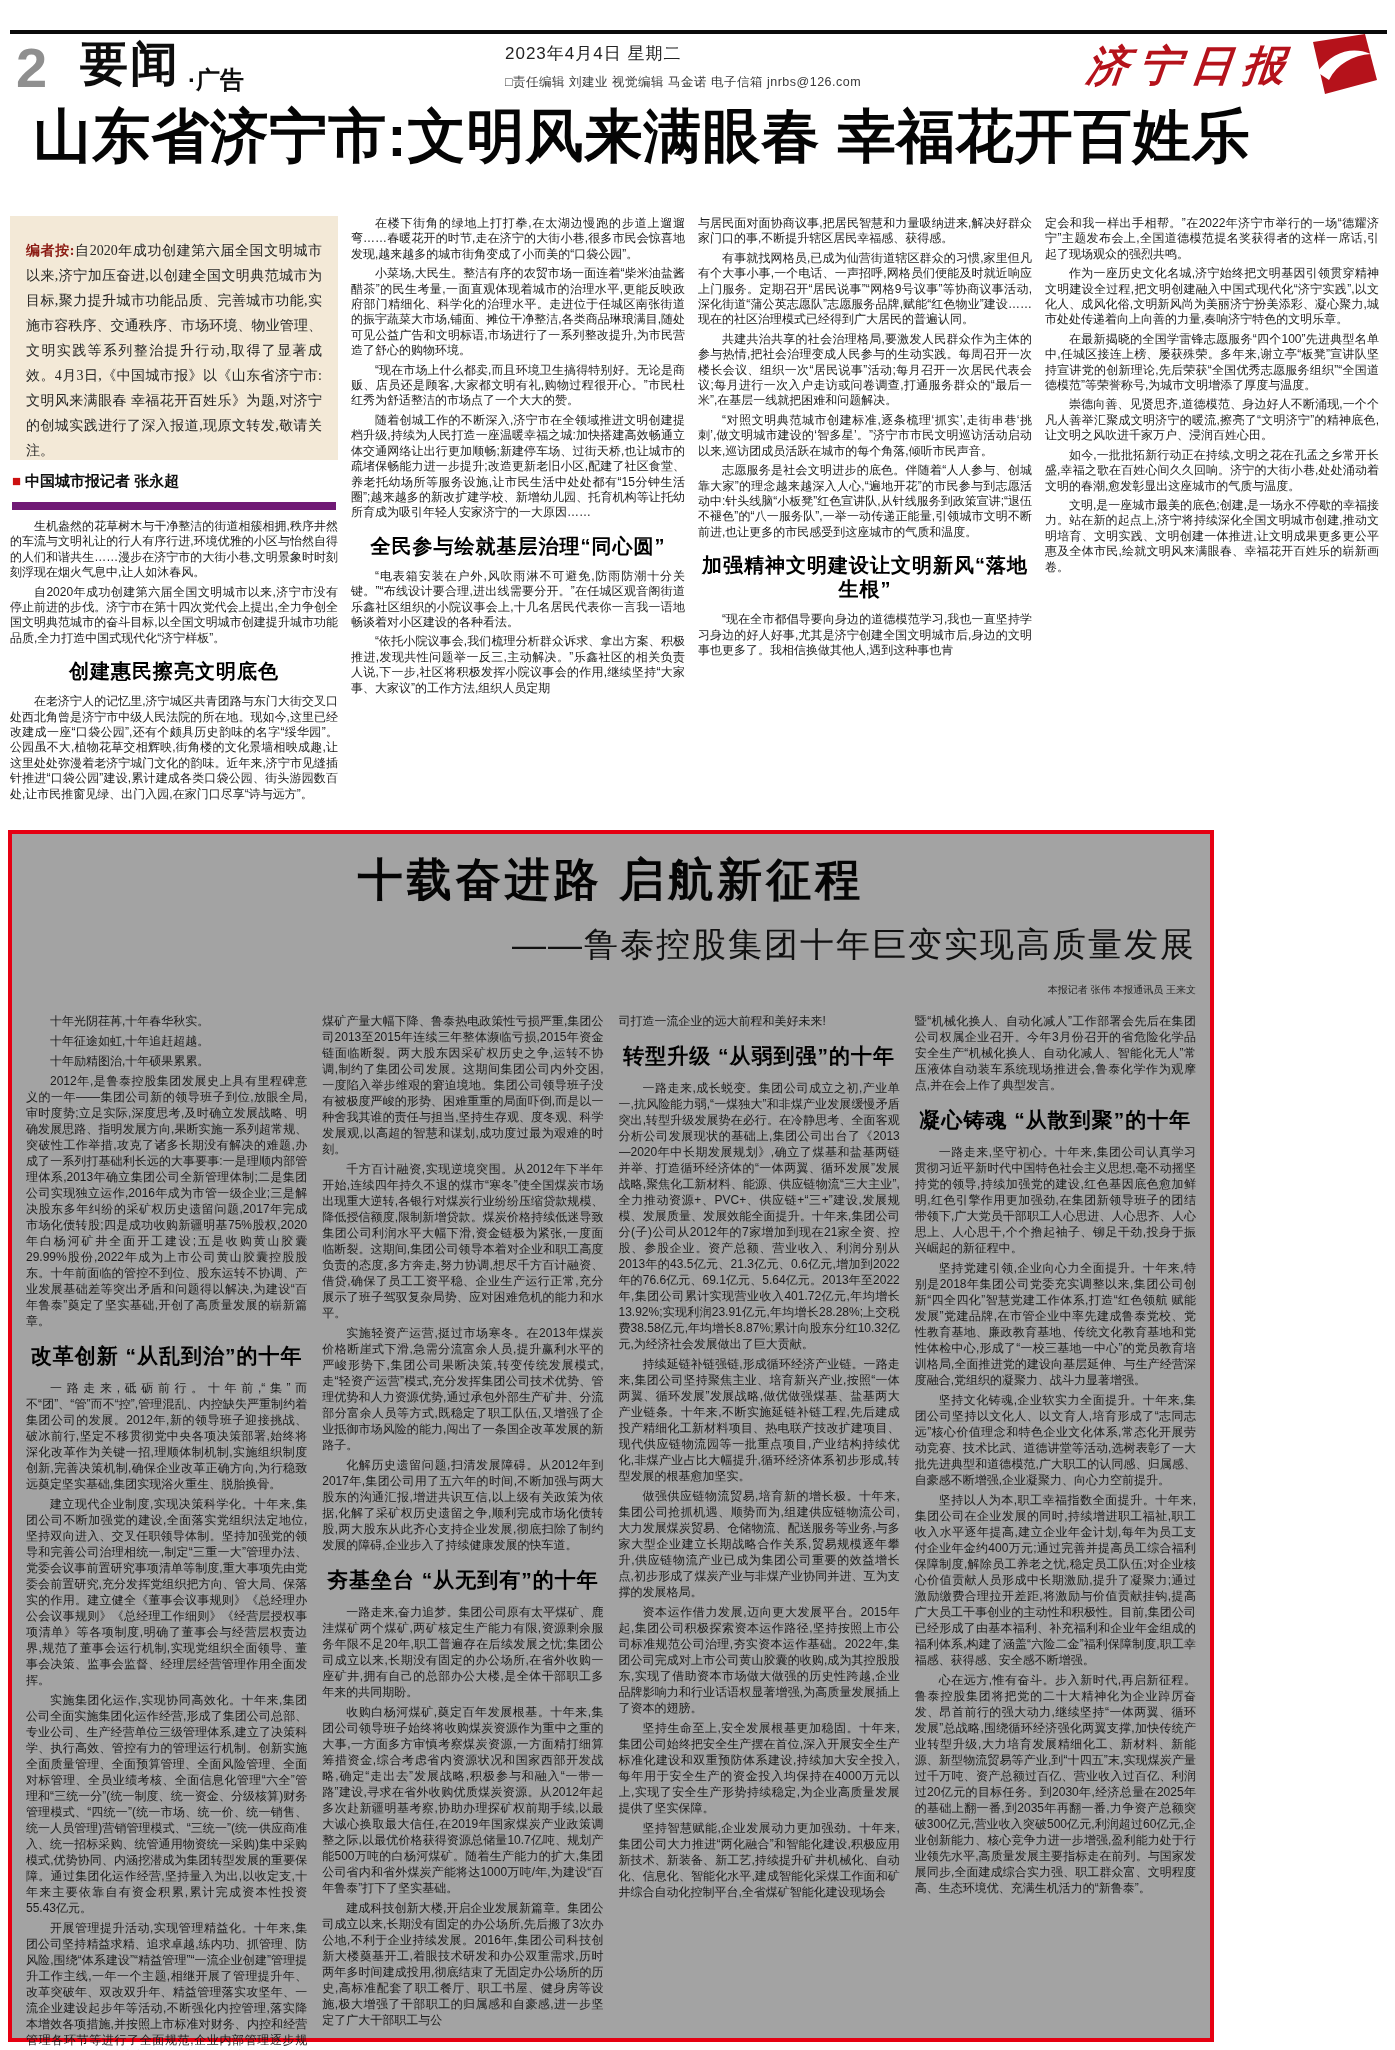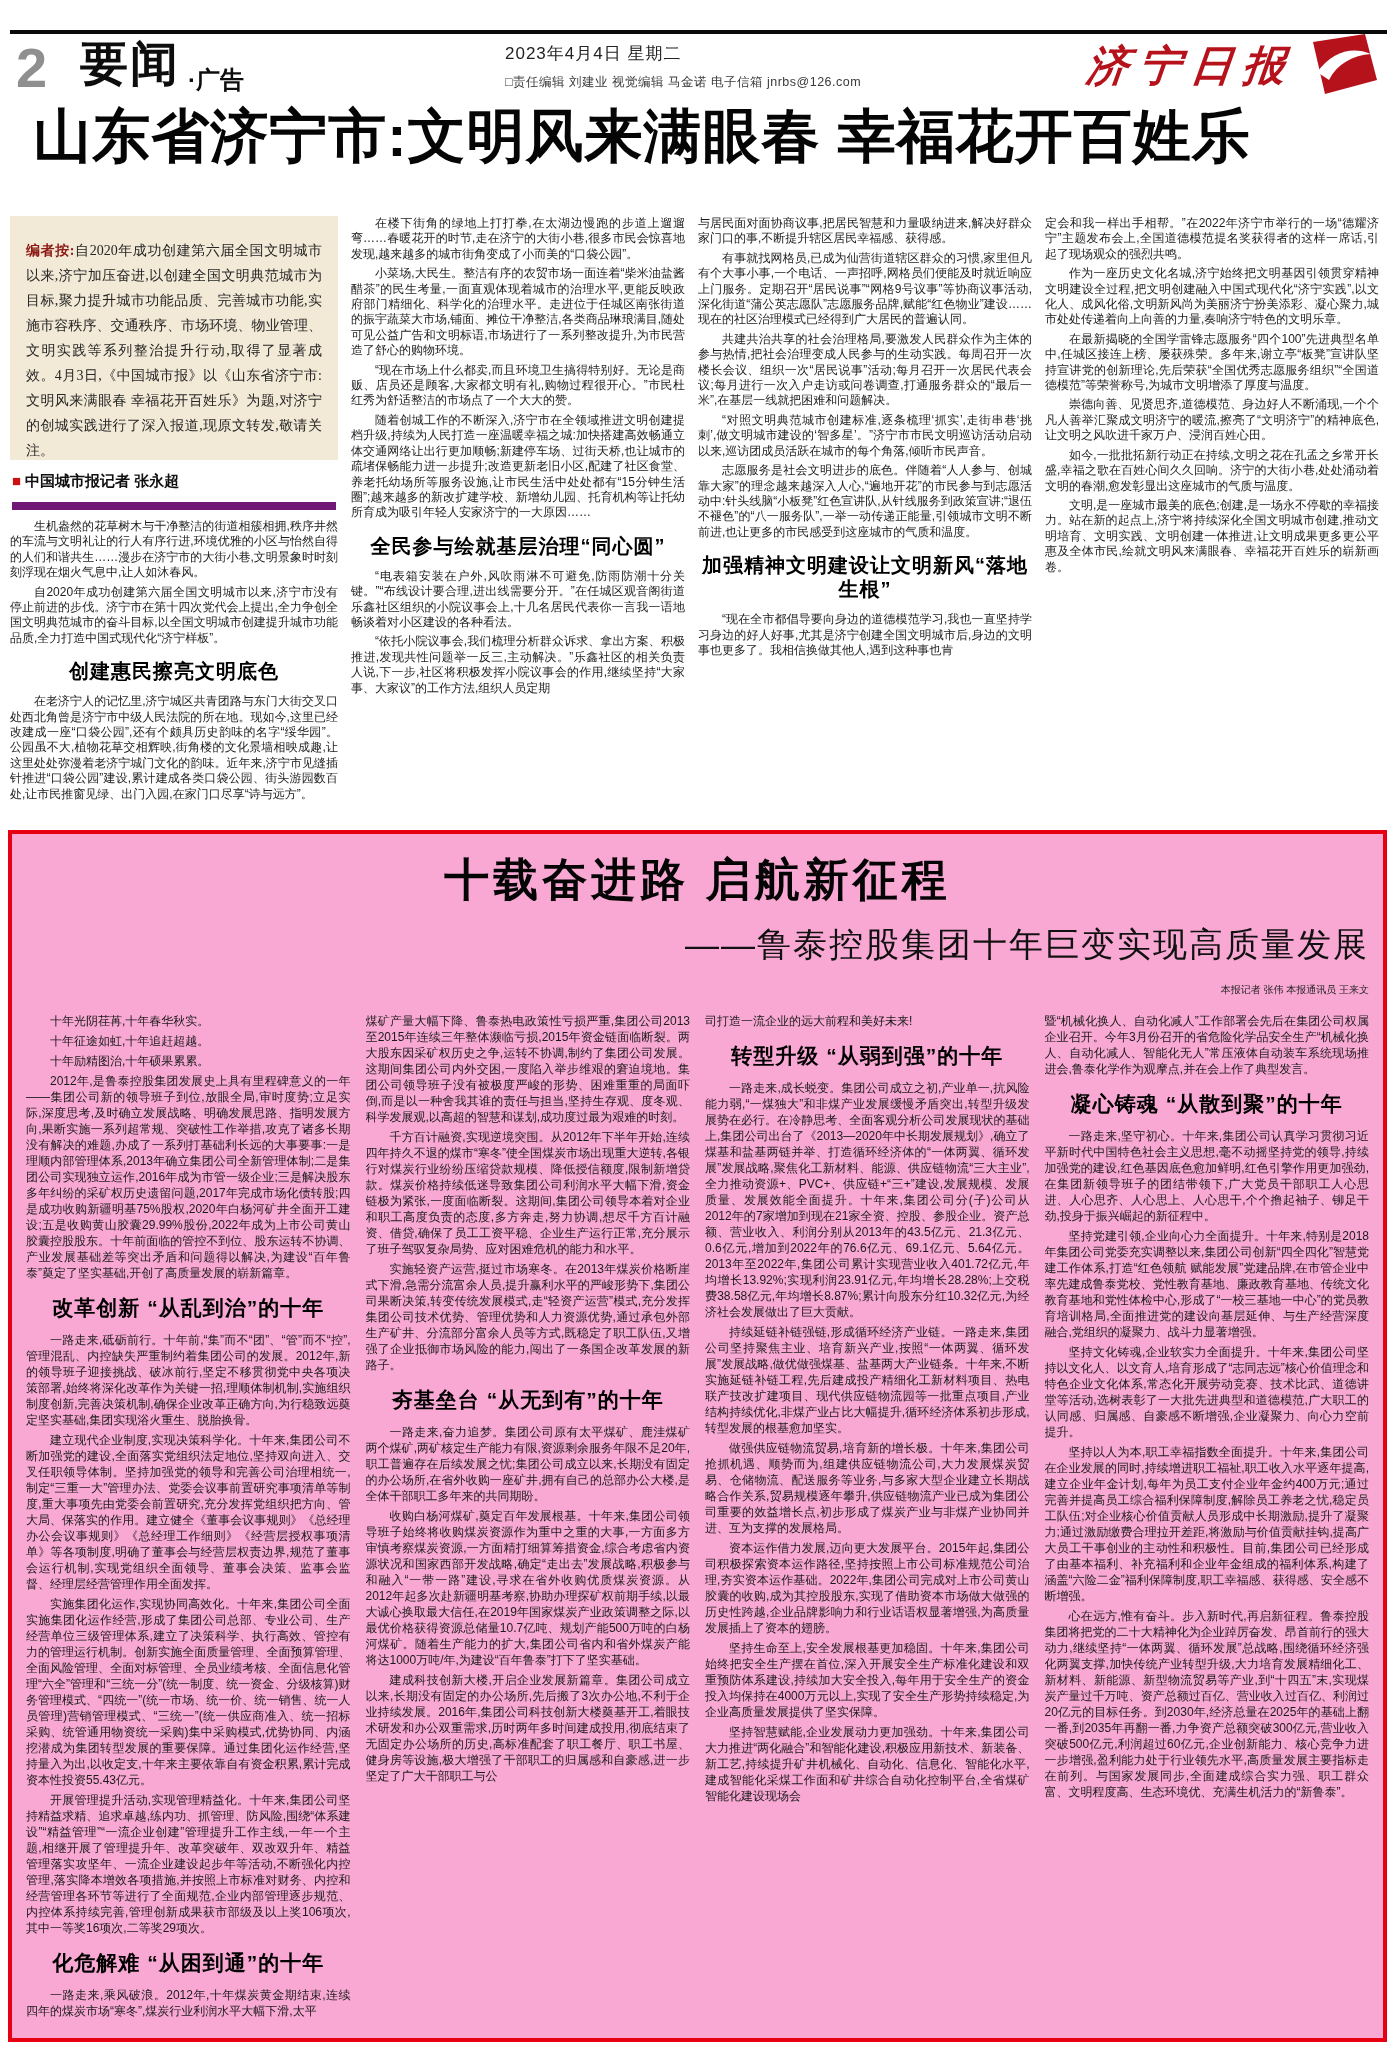--- a/index.html
+++ b/index.html
@@ -30,22 +30,22 @@
             text-align:justify;color:#262626;}
   .note-label{font-weight:bold;color:#8b1a12;}
   .byline-row{margin:12px 2px 9px;padding-bottom:11px;border-bottom:8px solid #701a75;
               font-size:15px;font-weight:bold;color:#101010;}
   .byline-marker{color:#cc1111;margin-right:4px;}
   .t-col p{font-size:12px;line-height:15.4px;text-align:justify;margin:0 0 4px;text-indent:2em;}
   .cont{text-indent:0 !important;}
   .col-sub{font-size:20px;font-weight:800;text-align:center;margin:13px 0 11px;color:#000;
            letter-spacing:1px;line-height:1.2;}
   
-  .red-box{position:absolute;left:8px;top:830px;width:1379px;height:1212px;box-sizing:border-box;
-           border:4px solid #e60012;background:#f9a8d4;padding:0 14px;}
+  .red-box{position:absolute;left:8px;top:830px;width:1206px;height:1212px;box-sizing:border-box;
+           border:4px solid #e60012;background:#a3a3a3;padding:0 14px;}
   .b-headline{margin-top:16px;text-align:center;font-size:45px;font-weight:900;color:#050505;letter-spacing:4px;}
   .b-subheadline{margin-top:12px;text-align:right;font-size:34px;font-weight:400;color:#111;letter-spacing:2px;}
   .b-byline{margin-top:15px;text-align:right;font-size:10px;color:#222;}
   .b-cols{margin-top:16px;display:flex;gap:15px;height:1050px;overflow:hidden;}
   .b-col{flex:1;overflow:hidden;}
   .b-col p{font-size:12px;line-height:16px;text-align:justify;margin:0 0 4px;text-indent:2em;color:#1a1a1a;}
   .b-col .col-sub{font-size:21px;margin:14px 0 12px;}
   .intro-line{text-indent:2em;}
 </style>
 </head>
@@ -131,20 +131,21 @@
         <p>建立现代企业制度,实现决策科学化。十年来,集团公司不断加强党的建设,全面落实党组织法定地位,坚持双向进入、交叉任职领导体制。坚持加强党的领导和完善公司治理相统一,制定“三重一大”管理办法、党委会议事前置研究事项清单等制度,重大事项先由党委会前置研究,充分发挥党组织把方向、管大局、保落实的作用。建立健全《董事会议事规则》《总经理办公会议事规则》《总经理工作细则》《经营层授权事项清单》等各项制度,明确了董事会与经营层权责边界,规范了董事会运行机制,实现党组织全面领导、董事会决策、监事会监督、经理层经营管理作用全面发挥。</p>
         <p>实施集团化运作,实现协同高效化。十年来,集团公司全面实施集团化运作经营,形成了集团公司总部、专业公司、生产经营单位三级管理体系,建立了决策科学、执行高效、管控有力的管理运行机制。创新实施全面质量管理、全面预算管理、全面风险管理、全面对标管理、全员业绩考核、全面信息化管理“六全”管理和“三统一分”(统一制度、统一资金、分级核算)财务管理模式、“四统一”(统一市场、统一价、统一销售、统一人员管理)营销管理模式、“三统一”(统一供应商准入、统一招标采购、统管通用物资统一采购)集中采购模式,优势协同、内涵挖潜成为集团转型发展的重要保障。通过集团化运作经营,坚持量入为出,以收定支,十年来主要依靠自有资金积累,累计完成资本性投资55.43亿元。</p>
         <p>开展管理提升活动,实现管理精益化。十年来,集团公司坚持精益求精、追求卓越,练内功、抓管理、防风险,围绕“体系建设”“精益管理”“一流企业创建”管理提升工作主线,一年一个主题,相继开展了管理提升年、改革突破年、双改双升年、精益管理落实攻坚年、一流企业建设起步年等活动,不断强化内控管理,落实降本增效各项措施,并按照上市标准对财务、内控和经营管理各环节等进行了全面规范,企业内部管理逐步规范、内控体系持续完善,管理创新成果获市部级及以上奖106项次,其中一等奖16项次,二等奖29项次。</p>
         <div class="col-sub">化危解难 “从困到通”的十年</div>
         <p>一路走来,乘风破浪。2012年,十年煤炭黄金期结束,连续四年的煤炭市场“寒冬”,煤炭行业利润水平大幅下滑,太平</p>
       </div>
       <div class="b-col">
         <p class="cont">煤矿产量大幅下降、鲁泰热电政策性亏损严重,集团公司2013至2015年连续三年整体濒临亏损,2015年资金链面临断裂。两大股东因采矿权历史之争,运转不协调,制约了集团公司发展。这期间集团公司内外交困,一度陷入举步维艰的窘迫境地。集团公司领导班子没有被极度严峻的形势、困难重重的局面吓倒,而是以一种舍我其谁的责任与担当,坚持生存观、度冬观、科学发展观,以高超的智慧和谋划,成功度过最为艰难的时刻。</p>
         <p>千方百计融资,实现逆境突围。从2012年下半年开始,连续四年持久不退的煤市“寒冬”使全国煤炭市场出现重大逆转,各银行对煤炭行业纷纷压缩贷款规模、降低授信额度,限制新增贷款。煤炭价格持续低迷导致集团公司利润水平大幅下滑,资金链极为紧张,一度面临断裂。这期间,集团公司领导本着对企业和职工高度负责的态度,多方奔走,努力协调,想尽千方百计融资、借贷,确保了员工工资平稳、企业生产运行正常,充分展示了班子驾驭复杂局势、应对困难危机的能力和水平。</p>
         <p>实施轻资产运营,挺过市场寒冬。在2013年煤炭价格断崖式下滑,急需分流富余人员,提升赢利水平的严峻形势下,集团公司果断决策,转变传统发展模式,走“轻资产运营”模式,充分发挥集团公司技术优势、管理优势和人力资源优势,通过承包外部生产矿井、分流部分富余人员等方式,既稳定了职工队伍,又增强了企业抵御市场风险的能力,闯出了一条国企改革发展的新路子。</p>
+        <p>化解历史遗留问题,扫清发展障碍。从2012年到2017年,集团公司用了五六年的时间,不断加强与两大股东的沟通汇报,增进共识互信,以上级有关政策为依据,化解了采矿权历史遗留之争,顺利完成市场化债转股,两大股东从此齐心支持企业发展,彻底扫除了制约发展的障碍,企业步入了持续健康发展的快车道。</p>
         <div class="col-sub">夯基垒台 “从无到有”的十年</div>
         <p>一路走来,奋力追梦。集团公司原有太平煤矿、鹿洼煤矿两个煤矿,两矿核定生产能力有限,资源剩余服务年限不足20年,职工普遍存在后续发展之忧;集团公司成立以来,长期没有固定的办公场所,在省外收购一座矿井,拥有自己的总部办公大楼,是全体干部职工多年来的共同期盼。</p>
         <p>收购白杨河煤矿,奠定百年发展根基。十年来,集团公司领导班子始终将收购煤炭资源作为重中之重的大事,一方面多方审慎考察煤炭资源,一方面精打细算筹措资金,综合考虑省内资源状况和国家西部开发战略,确定“走出去”发展战略,积极参与和融入“一带一路”建设,寻求在省外收购优质煤炭资源。从2012年起多次赴新疆明基考察,协助办理探矿权前期手续,以最大诚心换取最大信任,在2019年国家煤炭产业政策调整之际,以最优价格获得资源总储量10.7亿吨、规划产能500万吨的白杨河煤矿。随着生产能力的扩大,集团公司省内和省外煤炭产能将达1000万吨/年,为建设“百年鲁泰”打下了坚实基础。</p>
         <p>建成科技创新大楼,开启企业发展新篇章。集团公司成立以来,长期没有固定的办公场所,先后搬了3次办公地,不利于企业持续发展。2016年,集团公司科技创新大楼奠基开工,着眼技术研发和办公双重需求,历时两年多时间建成投用,彻底结束了无固定办公场所的历史,高标准配套了职工餐厅、职工书屋、健身房等设施,极大增强了干部职工的归属感和自豪感,进一步坚定了广大干部职工与公</p>
       </div>
       <div class="b-col">
         <p class="cont">司打造一流企业的远大前程和美好未来!</p>
         <div class="col-sub">转型升级 “从弱到强”的十年</div>
         <p>一路走来,成长蜕变。集团公司成立之初,产业单一,抗风险能力弱,“一煤独大”和非煤产业发展缓慢矛盾突出,转型升级发展势在必行。在冷静思考、全面客观分析公司发展现状的基础上,集团公司出台了《2013—2020年中长期发展规划》,确立了煤基和盐基两链并举、打造循环经济体的“一体两翼、循环发展”发展战略,聚焦化工新材料、能源、供应链物流“三大主业”,全力推动资源+、PVC+、供应链+“三+”建设,发展规模、发展质量、发展效能全面提升。十年来,集团公司分(子)公司从2012年的7家增加到现在21家全资、控股、参股企业。资产总额、营业收入、利润分别从2013年的43.5亿元、21.3亿元、0.6亿元,增加到2022年的76.6亿元、69.1亿元、5.64亿元。2013年至2022年,集团公司累计实现营业收入401.72亿元,年均增长13.92%;实现利润23.91亿元,年均增长28.28%;上交税费38.58亿元,年均增长8.87%;累计向股东分红10.32亿元,为经济社会发展做出了巨大贡献。</p>
         <p>持续延链补链强链,形成循环经济产业链。一路走来,集团公司坚持聚焦主业、培育新兴产业,按照“一体两翼、循环发展”发展战略,做优做强煤基、盐基两大产业链条。十年来,不断实施延链补链工程,先后建成投产精细化工新材料项目、热电联产技改扩建项目、现代供应链物流园等一批重点项目,产业结构持续优化,非煤产业占比大幅提升,循环经济体系初步形成,转型发展的根基愈加坚实。</p>

